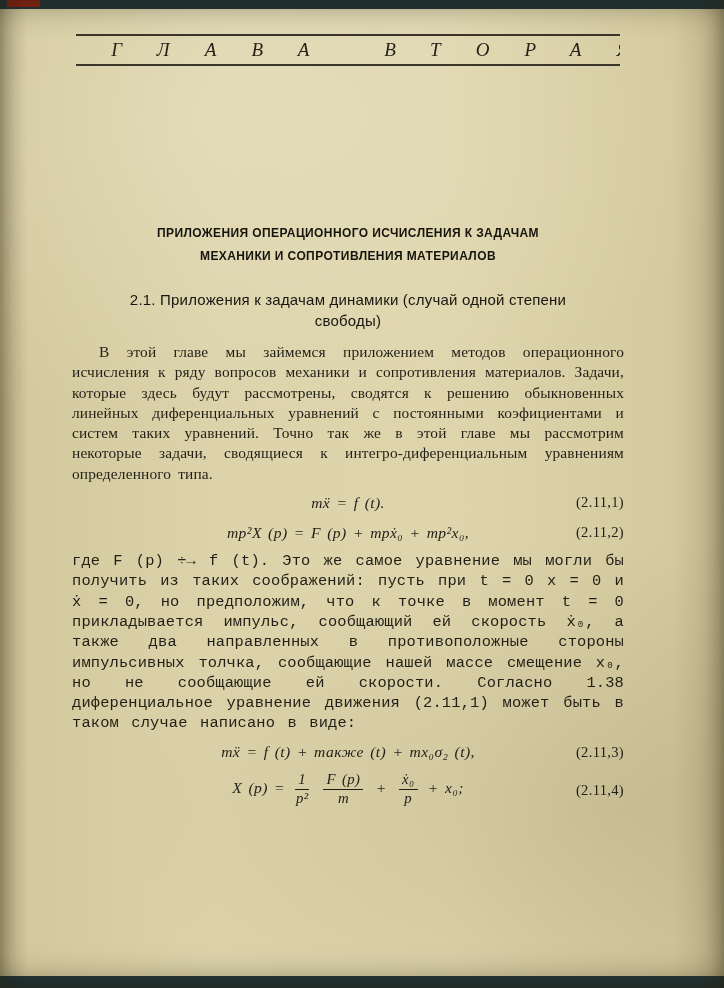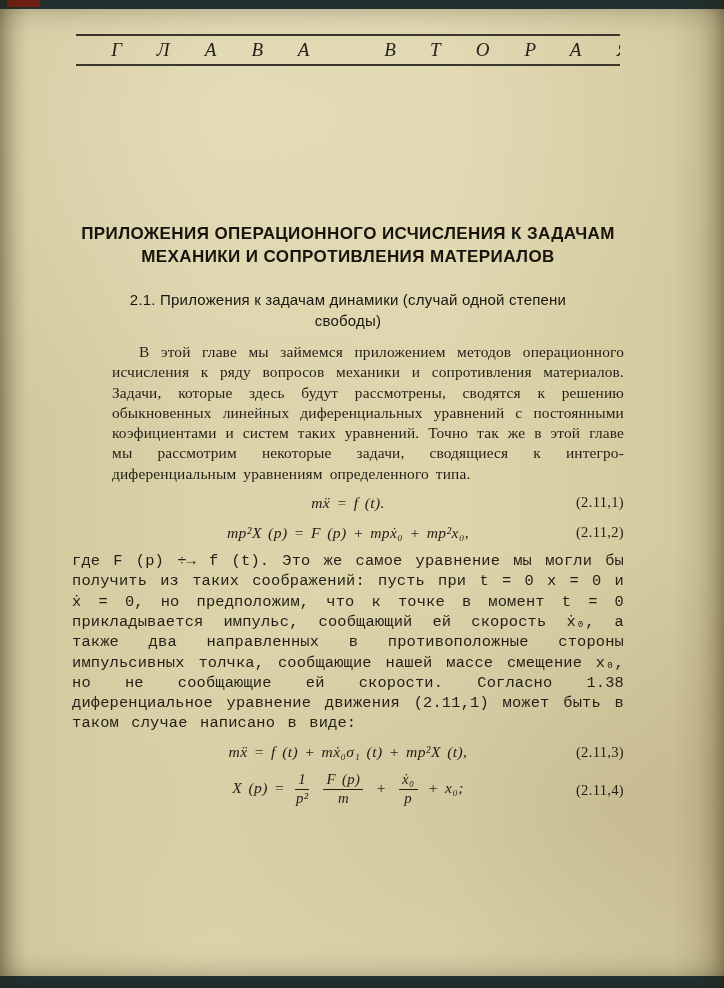--- a/index.html
+++ b/index.html
@@ -64,21 +64,21 @@
     margin: 1px 0;
     overflow: hidden;
   }
 
   
   .title {
     margin: 156px 0 0;
     text-align: center;
     font-family: "Liberation Sans", "DejaVu Sans", sans-serif;
     font-weight: 700;
-    font-size: 17px;
+    font-size: 12px;
     line-height: 23px;
     letter-spacing: 0.4px;
     color: #17140d;
   }
   .title-line { display: block; }
 
   .section-heading {
     margin: 21px 0 0;
     text-align: center;
     font-family: "Liberation Sans", "DejaVu Sans", sans-serif;
@@ -94,21 +94,21 @@
   .body-para {
     margin: 0;
     text-align: justify;
     font-size: 15.4px;
     line-height: 20.3px;
     word-spacing: 3px;
     letter-spacing: 0.15px;
     text-indent: 27px;
     color: #221f16;
   }
-  .body-para.first { margin-top: 11px; margin-left: 40px; }
+  .body-para.first { margin-top: 11px; }
   .body-para.no-indent { text-indent: 0; font-family: Liberation Mono, monospace; }
 
   
   .equation {
     position: relative;
     display: flex;
     justify-content: center;
     align-items: center;
     margin: 7px 0 8px;
     font-size: 15.6px;
@@ -183,21 +183,21 @@
 
 
     <div class="equation">
       <span class="eq-body">mp²X (p) = F (p) + mpẋ₀ + mp²x₀,</span>
       <span class="eq-number">(2.11,2)</span>
     </div>
 
     <p class="body-para no-indent">где F (p) ÷→ f (t). Это же самое уравнение мы могли бы получить из таких соображений: пусть при t = 0  x = 0 и ẋ = 0, но предположим, что к точке в момент t = 0 прикладывается импульс, сообщающий ей скорость ẋ₀, а также два направленных в противоположные стороны импульсивных толчка, сообщающие нашей массе смещение x₀, но не сообщающие ей скорости. Согласно 1.38 диференциальное уравнение движения (2.11,1) может быть в таком случае написано в виде:</p>
 
     <div class="equation">
-      <span class="eq-body">mẍ = f (t) + mẋ₀σ₁ (t) + mp²X (t),</span>
+      <span class="eq-body">mẍ = f (t) + также (t) + mx₀σ₂ (t),</span>
       <span class="eq-number">(2.11,3)</span>
     </div>
 
 
     <div class="equation tall">
       <span class="eq-body">
         <span>X (p) =</span>
         <span class="frac">
           <span class="num">1</span>
           <span class="den">p²</span>

